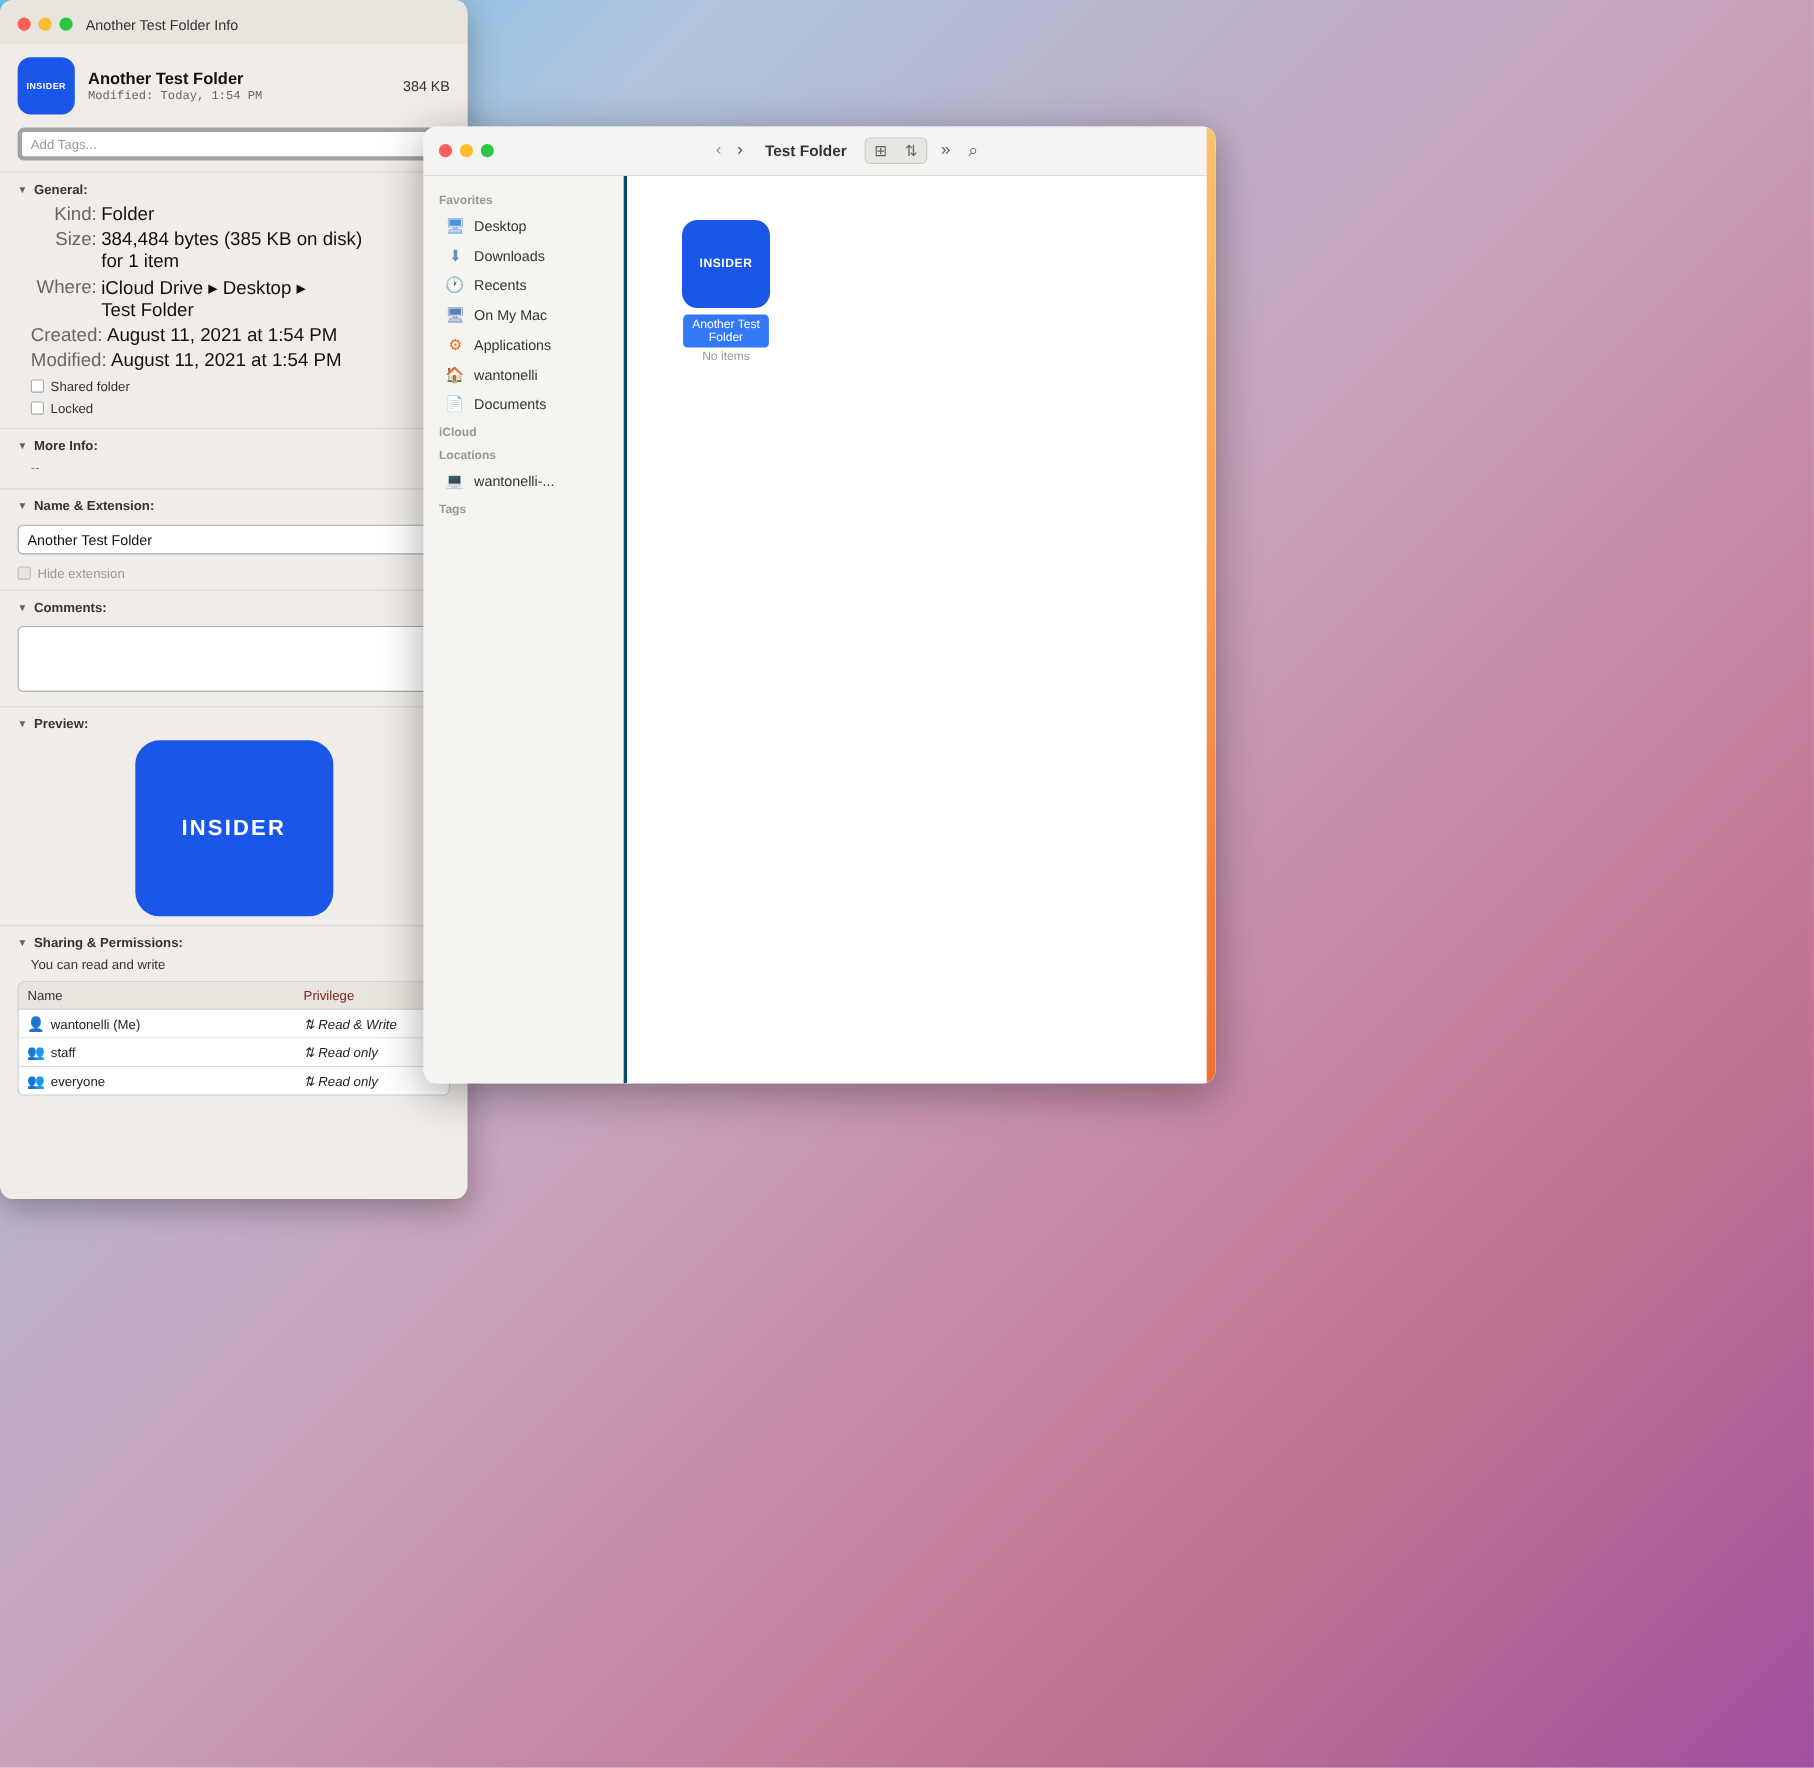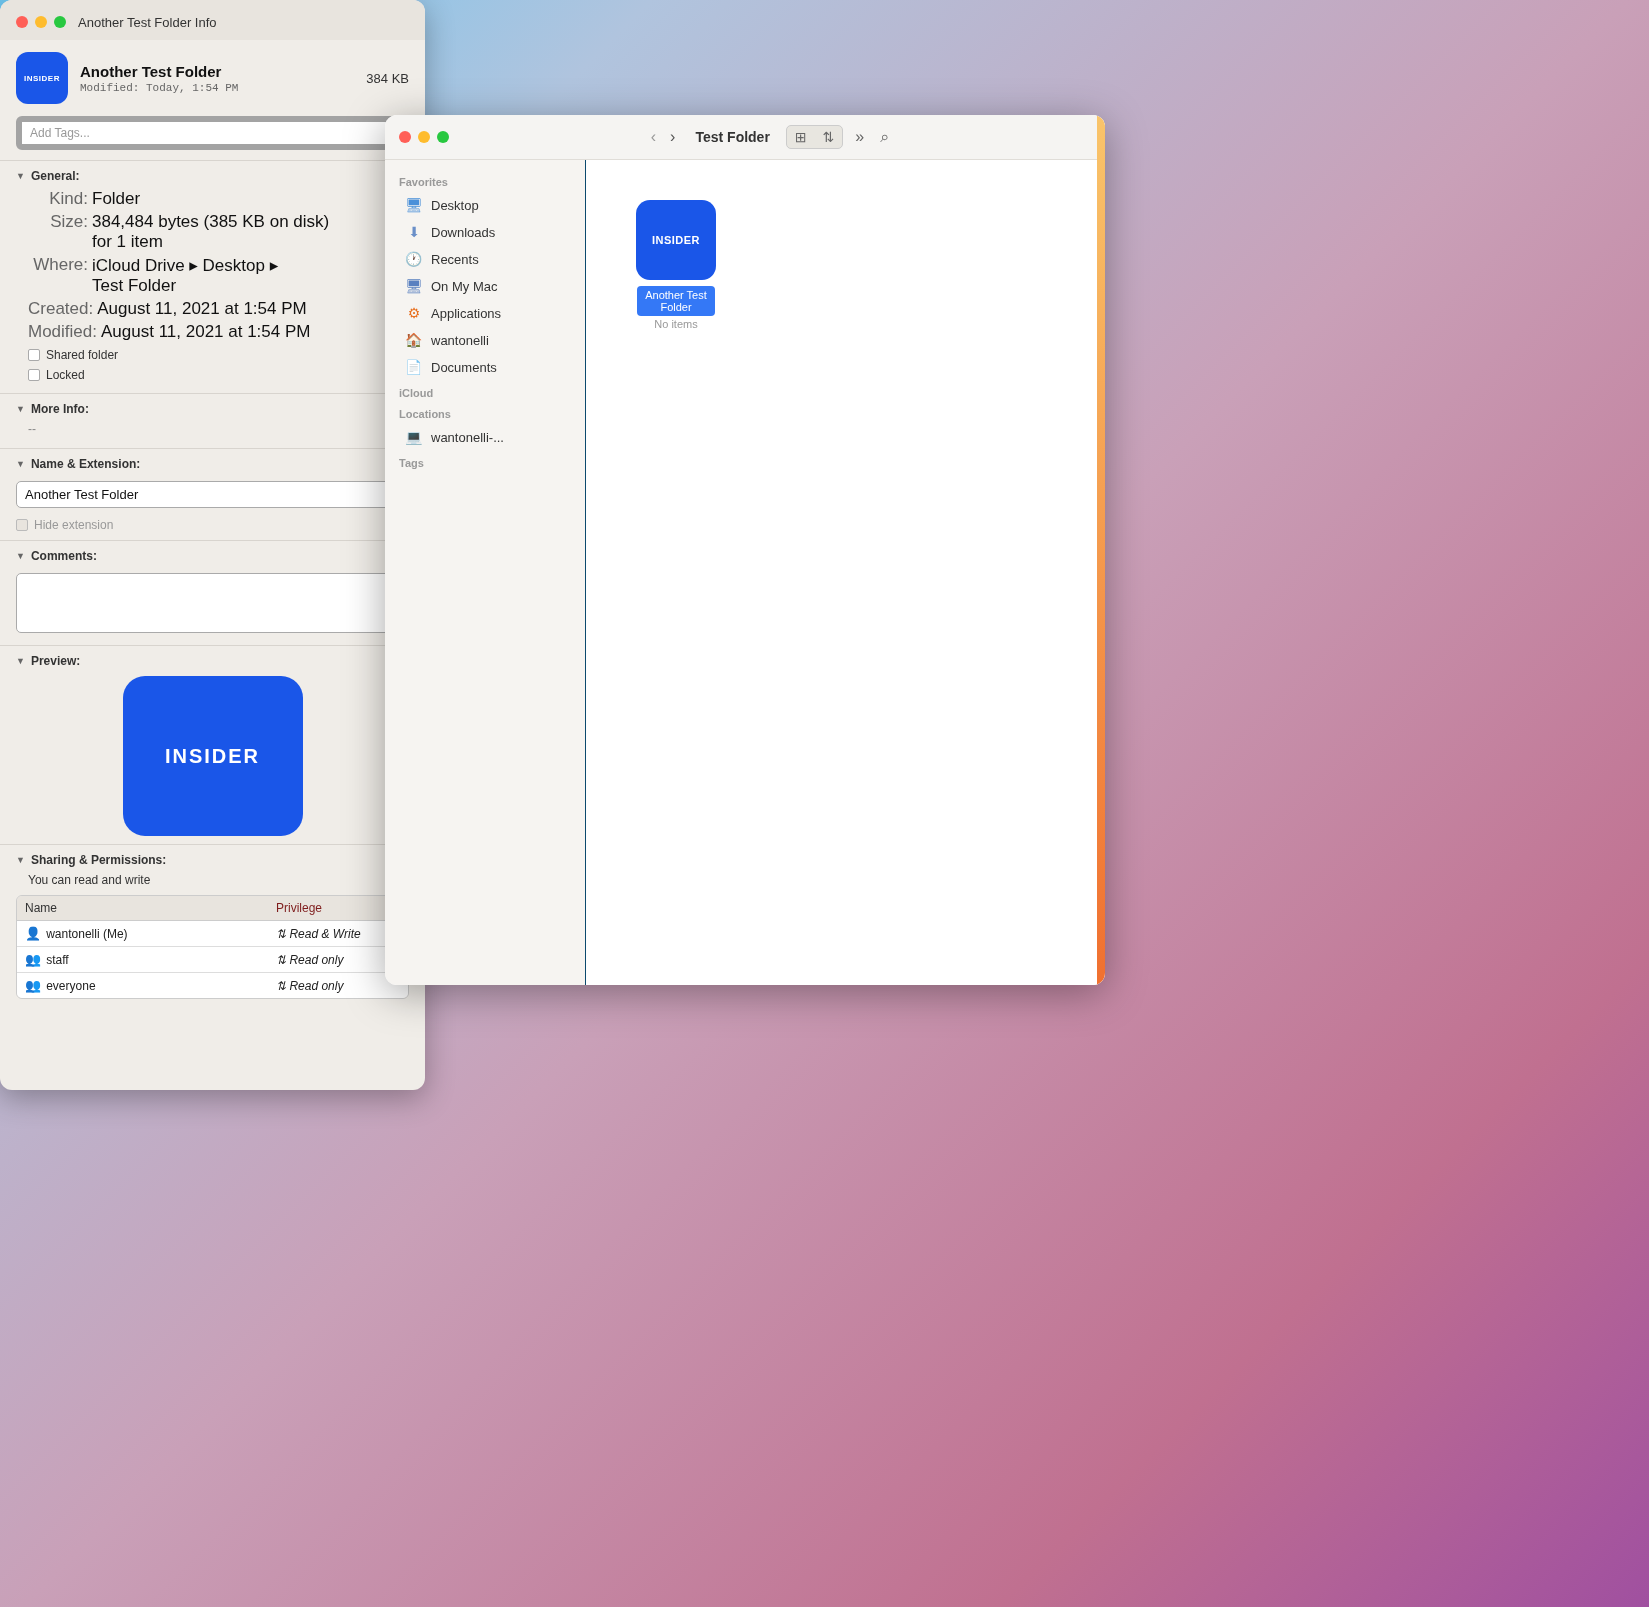--- a/index.html
+++ b/index.html
@@ -104,21 +104,21 @@
     .info-size {
       font-size: 13px;
       color: #333;
       white-space: nowrap;
     }
 
     .info-tags-input {
       margin: 0 16px 10px;
       padding: 4px 8px;
       background: white;
-      border: 6px solid #a3a3a3;
+      border: 4px solid #a3a3a3;
       border-radius: 6px;
       font-size: 12px;
       color: #999;
       width: calc(100% - 32px);
     }
 
     .info-divider {
       height: 1px;
       background: #d8d4ce;
       margin: 0;
@@ -410,23 +410,23 @@
       padding: 2px 4px;
     }
 
     .finder-body {
       display: flex;
       flex: 1;
       overflow: hidden;
     }
 
     .finder-sidebar {
-      width: 201px;
+      width: 185px;
       background: rgba(245, 243, 240, 0.9);
-      border-right: 1px solid #0c4a6e;
+      border-right: 3px solid #0c4a6e;
       overflow-y: auto;
       padding: 10px 0;
       flex-shrink: 0;
     }
 
     .sidebar-section-label {
       font-size: 11px;
       font-weight: 600;
       color: #999;
       padding: 6px 14px 3px;

